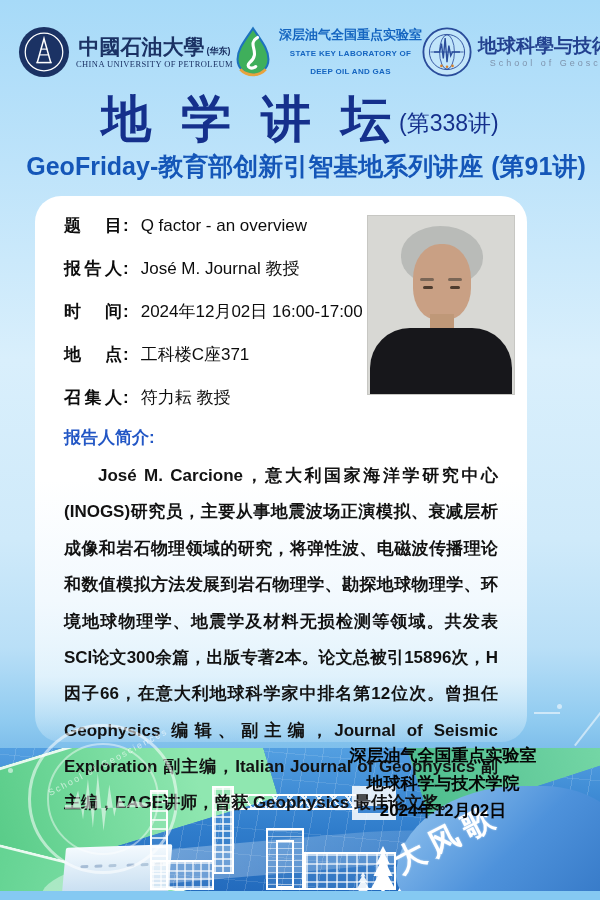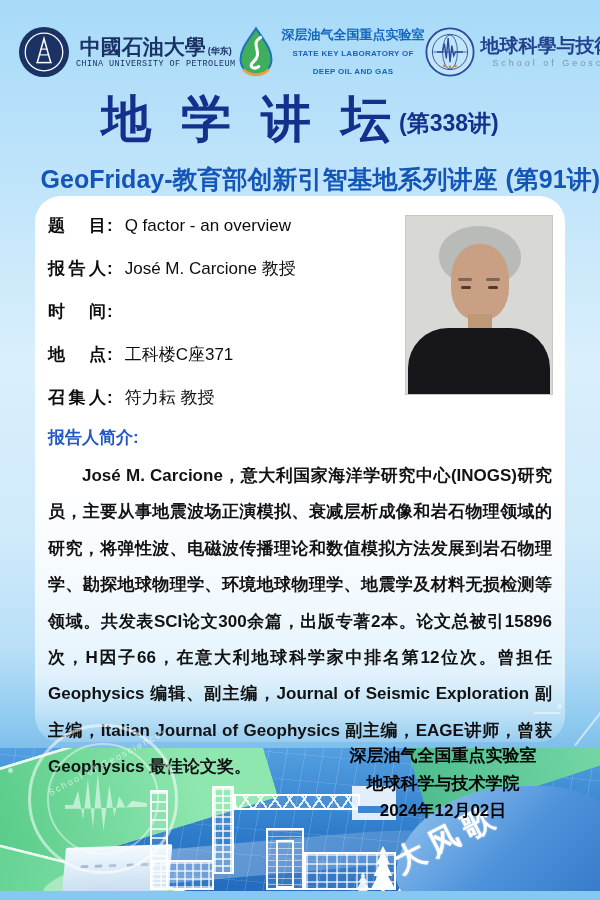--- a/index.html
+++ b/index.html
@@ -13,43 +13,43 @@
       #B9DFF7 72%, #90CBF0 80%, #63ABE3 88%, #3A87D2 95%, #2D76C6 100%);
   }
 
   
   .logo-row{ position:absolute; top:22px; left:0; right:0; height:60px;
     display:flex; justify-content:space-between; padding:0 18px; align-items:center; }
   .logo{ display:flex; align-items:center; gap:6px; }
   .logo-texts{ display:flex; flex-direction:column; line-height:1.05;align-items:center; }
   .upc-zh{ font-family:"DejaVu Serif", serif; font-weight:bold; font-size:21px; color:#1B3264; white-space:nowrap; }
   .upc-campus{ font-size:9px; font-weight:bold; color:#1B3264; margin-left:2px; }
-  .upc-en{ font-family:Liberation Mono, monospace; font-size:8.5px; letter-spacing:.4px; color:#1B3264; white-space:nowrap; margin-top:2px; }
+  .upc-en{ font-family:Liberation Serif, serif; font-size:8.5px; letter-spacing:.4px; color:#1B3264; white-space:nowrap; margin-top:2px; }
   .skl-zh{ font-size:13px; font-weight:bold; color:#1565C0; white-space:nowrap; }
   .skl-en{ font-size:8px; font-weight:bold; color:#1565C0; letter-spacing:.3px; white-space:nowrap; margin-top:9px; }
   .geo-zh{ font-family:"DejaVu Serif", serif; font-weight:bold; font-size:19px; color:#23418F; white-space:nowrap; }
   .geo-en{ font-size:9px; color:#7E93AC; letter-spacing:3px; white-space:nowrap; margin-top:3px; }
 
   
   .title-row{ position:absolute; top:92px; left:0; right:0;
     display:flex; justify-content:center; align-items:flex-end; }
   .title-main{ font-size:50px; font-weight:bold; color:#15308C; letter-spacing:8px; line-height:1.1; }
-  .title-session{ font-size:23px; font-weight:bold; color:#15308C; padding-bottom:8px; letter-spacing:0; }
-  .subtitle-row{ position:absolute; top:163px; left:0; right:0; text-align:right; white-space:nowrap;margin-left:12px; }
+  .title-session{ font-size:23px; font-weight:normal; color:#15308C; padding-bottom:8px; letter-spacing:0; }
+  .subtitle-row{ position:absolute; top:150px; left:0; right:0; text-align:center; white-space:nowrap;margin-left:12px; }
   .subtitle-main,.subtitle-session{ font-size:25px; font-weight:bold; color:#1456B8; }
   .subtitle-session{ margin-left:8px; }
 
   
   .card{
-    position:absolute; left:35px; top:196px; width:530px; height:546px;
+    position:absolute; left:35px; top:196px; width:492px; height:546px;
     border-radius:26px; z-index:4;
     background:linear-gradient(180deg,
       #FFFFFF 0%, #FFFFFF 52%, #F2F9FE 74%,
       rgba(233,246,253,.85) 88%, rgba(213,238,250,.25) 100%);
-    padding:8px 13px 0;
+    padding:8px 29px 0;
   }
   .info-row{ height:43px; display:flex; align-items:center; }
   .info-label{ display:inline-block; width:58px; font-size:17px; font-weight:bold; color:#0d0d0d;
     text-align:justify; text-align-last:justify; }
   .info-colon{ font-size:17px; font-weight:bold; color:#0d0d0d; margin-left:1px; }
   .info-value{ font-size:17px; font-weight:normal; color:#0d0d0d; margin-left:12px; white-space:nowrap; }
   .bio-heading{ margin-top:7px; font-size:17px; font-weight:bold; color:#2357C5; }
   .bio-text{ margin-top:9px; font-size:17px; font-weight:bold; color:#121212;
     line-height:2.14; text-align:justify; text-indent:2em; }
 
@@ -228,25 +228,26 @@
   <div class="card">
 
     <div class="info-row">
       <span class="info-label">题目</span>
         <span class="info-colon">:</span>
       <span class="info-value">Q factor - an overview</span>
     </div>
     <div class="info-row">
       <span class="info-label">报告人</span>
         <span class="info-colon">:</span>
-      <span class="info-value">José M. Carcione 教授</span>
+      <span class="info-value">José M. Journal 教授</span>
     </div>
     <div class="info-row">
       <span class="info-label">时间</span>
         <span class="info-colon">:</span>
+      <span class="info-value">2024年12月02日 16:00-17:00</span>
     </div>
     <div class="info-row">
       <span class="info-label">地点</span>
         <span class="info-colon">:</span>
       <span class="info-value">工科楼C座371</span>
     </div>
     <div class="info-row">
       <span class="info-label">召集人</span>
         <span class="info-colon">:</span>
       <span class="info-value">符力耘 教授</span>

